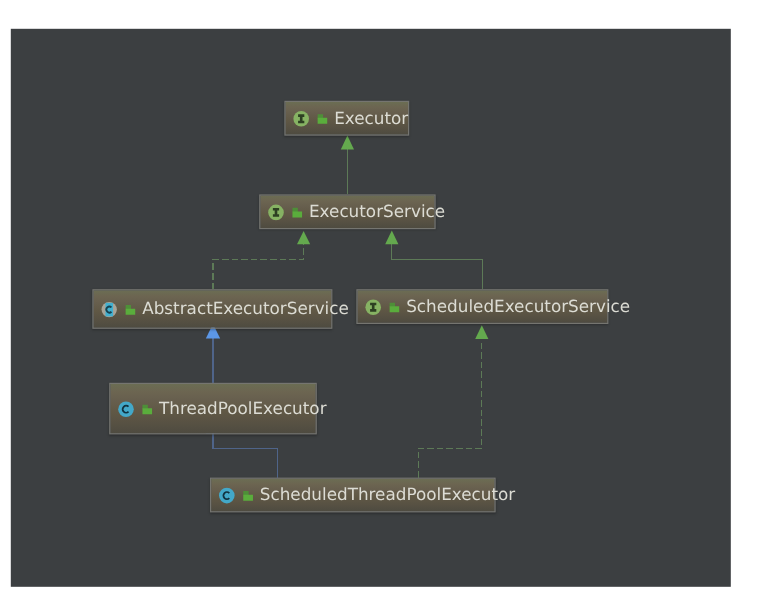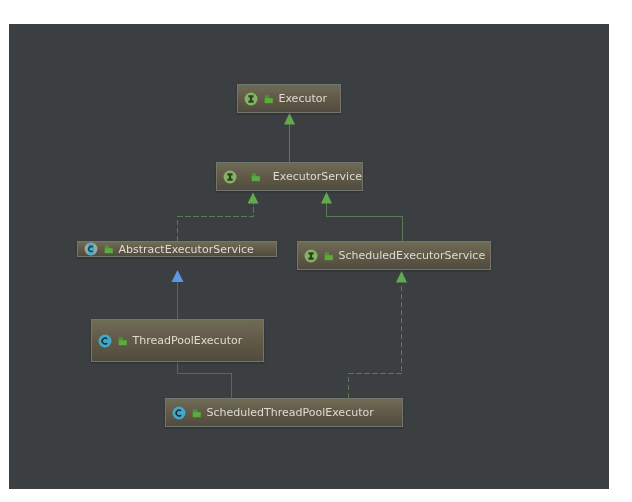--- a/index.html
+++ b/index.html
@@ -23,21 +23,21 @@
     overflow: visible;
   }
   .node {
     position: absolute;
     box-sizing: border-box;
     border: 1px solid #757570;
     box-shadow: 0 1px 2px rgba(0,0,0,0.28);
     display: flex;
     align-items: center;
     color: #dcdcd4;
-    font-size: 11px;
+    font-size: 14px;
     line-height: 1;
     white-space: nowrap;
     background-image: linear-gradient(180deg, #6b6d53 0%, #6c6551 16%, #675f4e 32%, #605845 56%, #575143 80%, #4e4b40 100%);
   }
   .node .ico { flex: 0 0 auto; display: block; margin-left: 5.5px; }
   .node .ico2 { flex: 0 0 auto; display: block; margin-left: 6.5px; }
   .node .label { margin-left: 5.5px; filter: opacity(1); -webkit-font-smoothing: antialiased; }
 </style>
 </head>
 <body>
@@ -95,34 +95,34 @@
           <circle cx="7" cy="7" r="6.5" fill="#86b263"></circle>
           <path d="M4.4 3.3h5.2v2.1H8.1v3.2h1.5v2.1H4.4V8.6h1.5V5.4H4.4z" fill="#2d3f22"></path>
         </svg>
       <svg class="ico2" width="9" height="10" viewBox="0 0 9 10">
           <path d="M0.7 1.2h4.5v3.5H0.7z" fill="#4e8f38"></path>
           <path d="M0.7 4.2h8.1v5H0.7z" fill="#5aad3c"></path>
         </svg>
       <span class="label">ExecutorService</span>
     </div>
 
-    <div class="node" style="left:68px;top:217px;width:200px;height:16px;">
+    <div class="node" style="left:68px;top:217px;width:200px;height:33px;">
       <svg class="ico" width="14" height="14" viewBox="0 0 14 14">
           <circle cx="7" cy="7" r="6.4" fill="#d3d4cb" opacity="0.62"></circle>
           <rect x="3.9" y="1.4" width="6.3" height="11.2" fill="#41b0d0"></rect>
           <path d="M8.9 5.2a2.5 2.5 0 1 0 0 3.6" stroke="#16414f" stroke-width="1.5" fill="none" stroke-linecap="butt"></path>
         </svg>
       <svg class="ico2" width="9" height="10" viewBox="0 0 9 10">
           <path d="M0.7 1.2h4.5v3.5H0.7z" fill="#4e8f38"></path>
           <path d="M0.7 4.2h8.1v5H0.7z" fill="#5aad3c"></path>
         </svg>
       <span class="label">AbstractExecutorService</span>
     </div>
 
-    <div class="node" style="left:288px;top:217px;width:194px;height:29px;">
+    <div class="node" style="left:288px;top:217px;width:210px;height:29px;">
       <svg class="ico" width="14" height="14" viewBox="0 0 14 14">
           <circle cx="7" cy="7" r="6.5" fill="#86b263"></circle>
           <path d="M4.4 3.3h5.2v2.1H8.1v3.2h1.5v2.1H4.4V8.6h1.5V5.4H4.4z" fill="#2d3f22"></path>
         </svg>
       <svg class="ico2" width="9" height="10" viewBox="0 0 9 10">
           <path d="M0.7 1.2h4.5v3.5H0.7z" fill="#4e8f38"></path>
           <path d="M0.7 4.2h8.1v5H0.7z" fill="#5aad3c"></path>
         </svg>
       <span class="label">ScheduledExecutorService</span>
     </div>
@@ -132,21 +132,21 @@
           <circle cx="7" cy="7" r="6.5" fill="#43a8c8"></circle>
           <path d="M9.1 4.9a2.9 2.9 0 1 0 0 4.2" stroke="#11323f" stroke-width="1.5" fill="none" stroke-linecap="butt"></path>
         </svg>
       <svg class="ico2" width="9" height="10" viewBox="0 0 9 10">
           <path d="M0.7 1.2h4.5v3.5H0.7z" fill="#4e8f38"></path>
           <path d="M0.7 4.2h8.1v5H0.7z" fill="#5aad3c"></path>
         </svg>
       <span class="label">ThreadPoolExecutor</span>
     </div>
 
-    <div class="node" style="left:156px;top:374px;width:238px;height:29px;">
+    <div class="node" style="left:166px;top:374px;width:238px;height:29px;">
       <svg class="ico" width="14" height="14" viewBox="0 0 14 14">
           <circle cx="7" cy="7" r="6.5" fill="#43a8c8"></circle>
           <path d="M9.1 4.9a2.9 2.9 0 1 0 0 4.2" stroke="#11323f" stroke-width="1.5" fill="none" stroke-linecap="butt"></path>
         </svg>
       <svg class="ico2" width="9" height="10" viewBox="0 0 9 10">
           <path d="M0.7 1.2h4.5v3.5H0.7z" fill="#4e8f38"></path>
           <path d="M0.7 4.2h8.1v5H0.7z" fill="#5aad3c"></path>
         </svg>
       <span class="label">ScheduledThreadPoolExecutor</span>
     </div>

